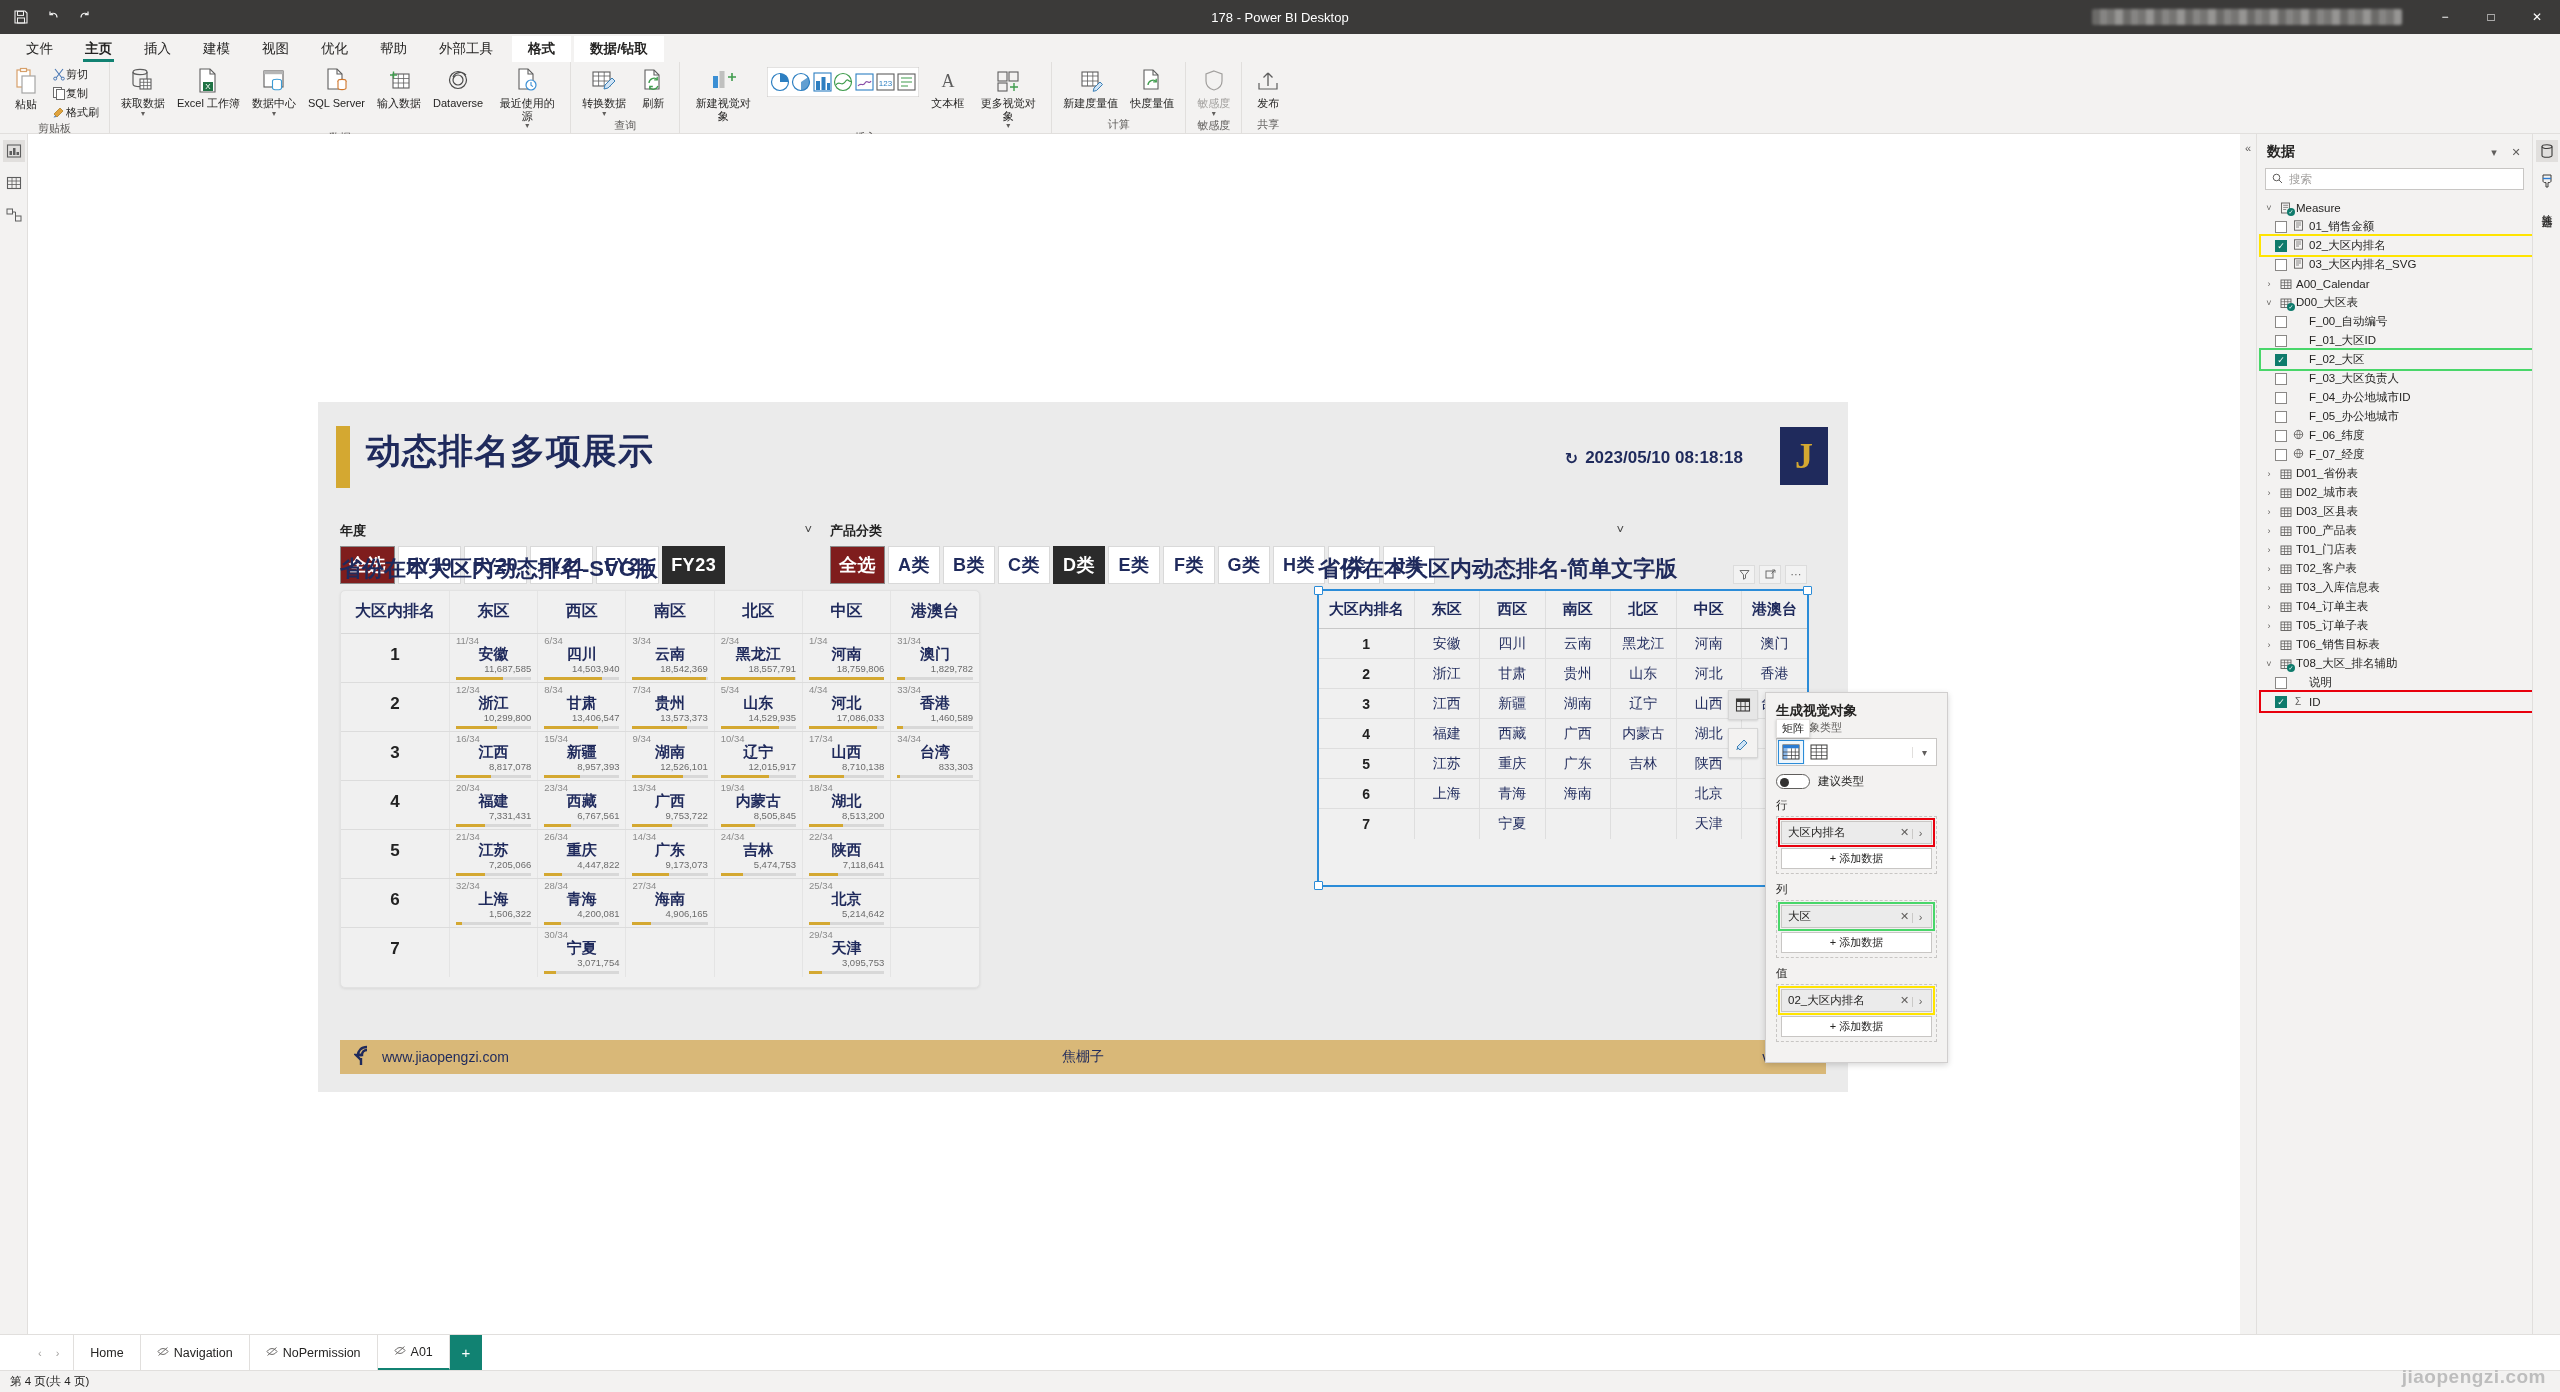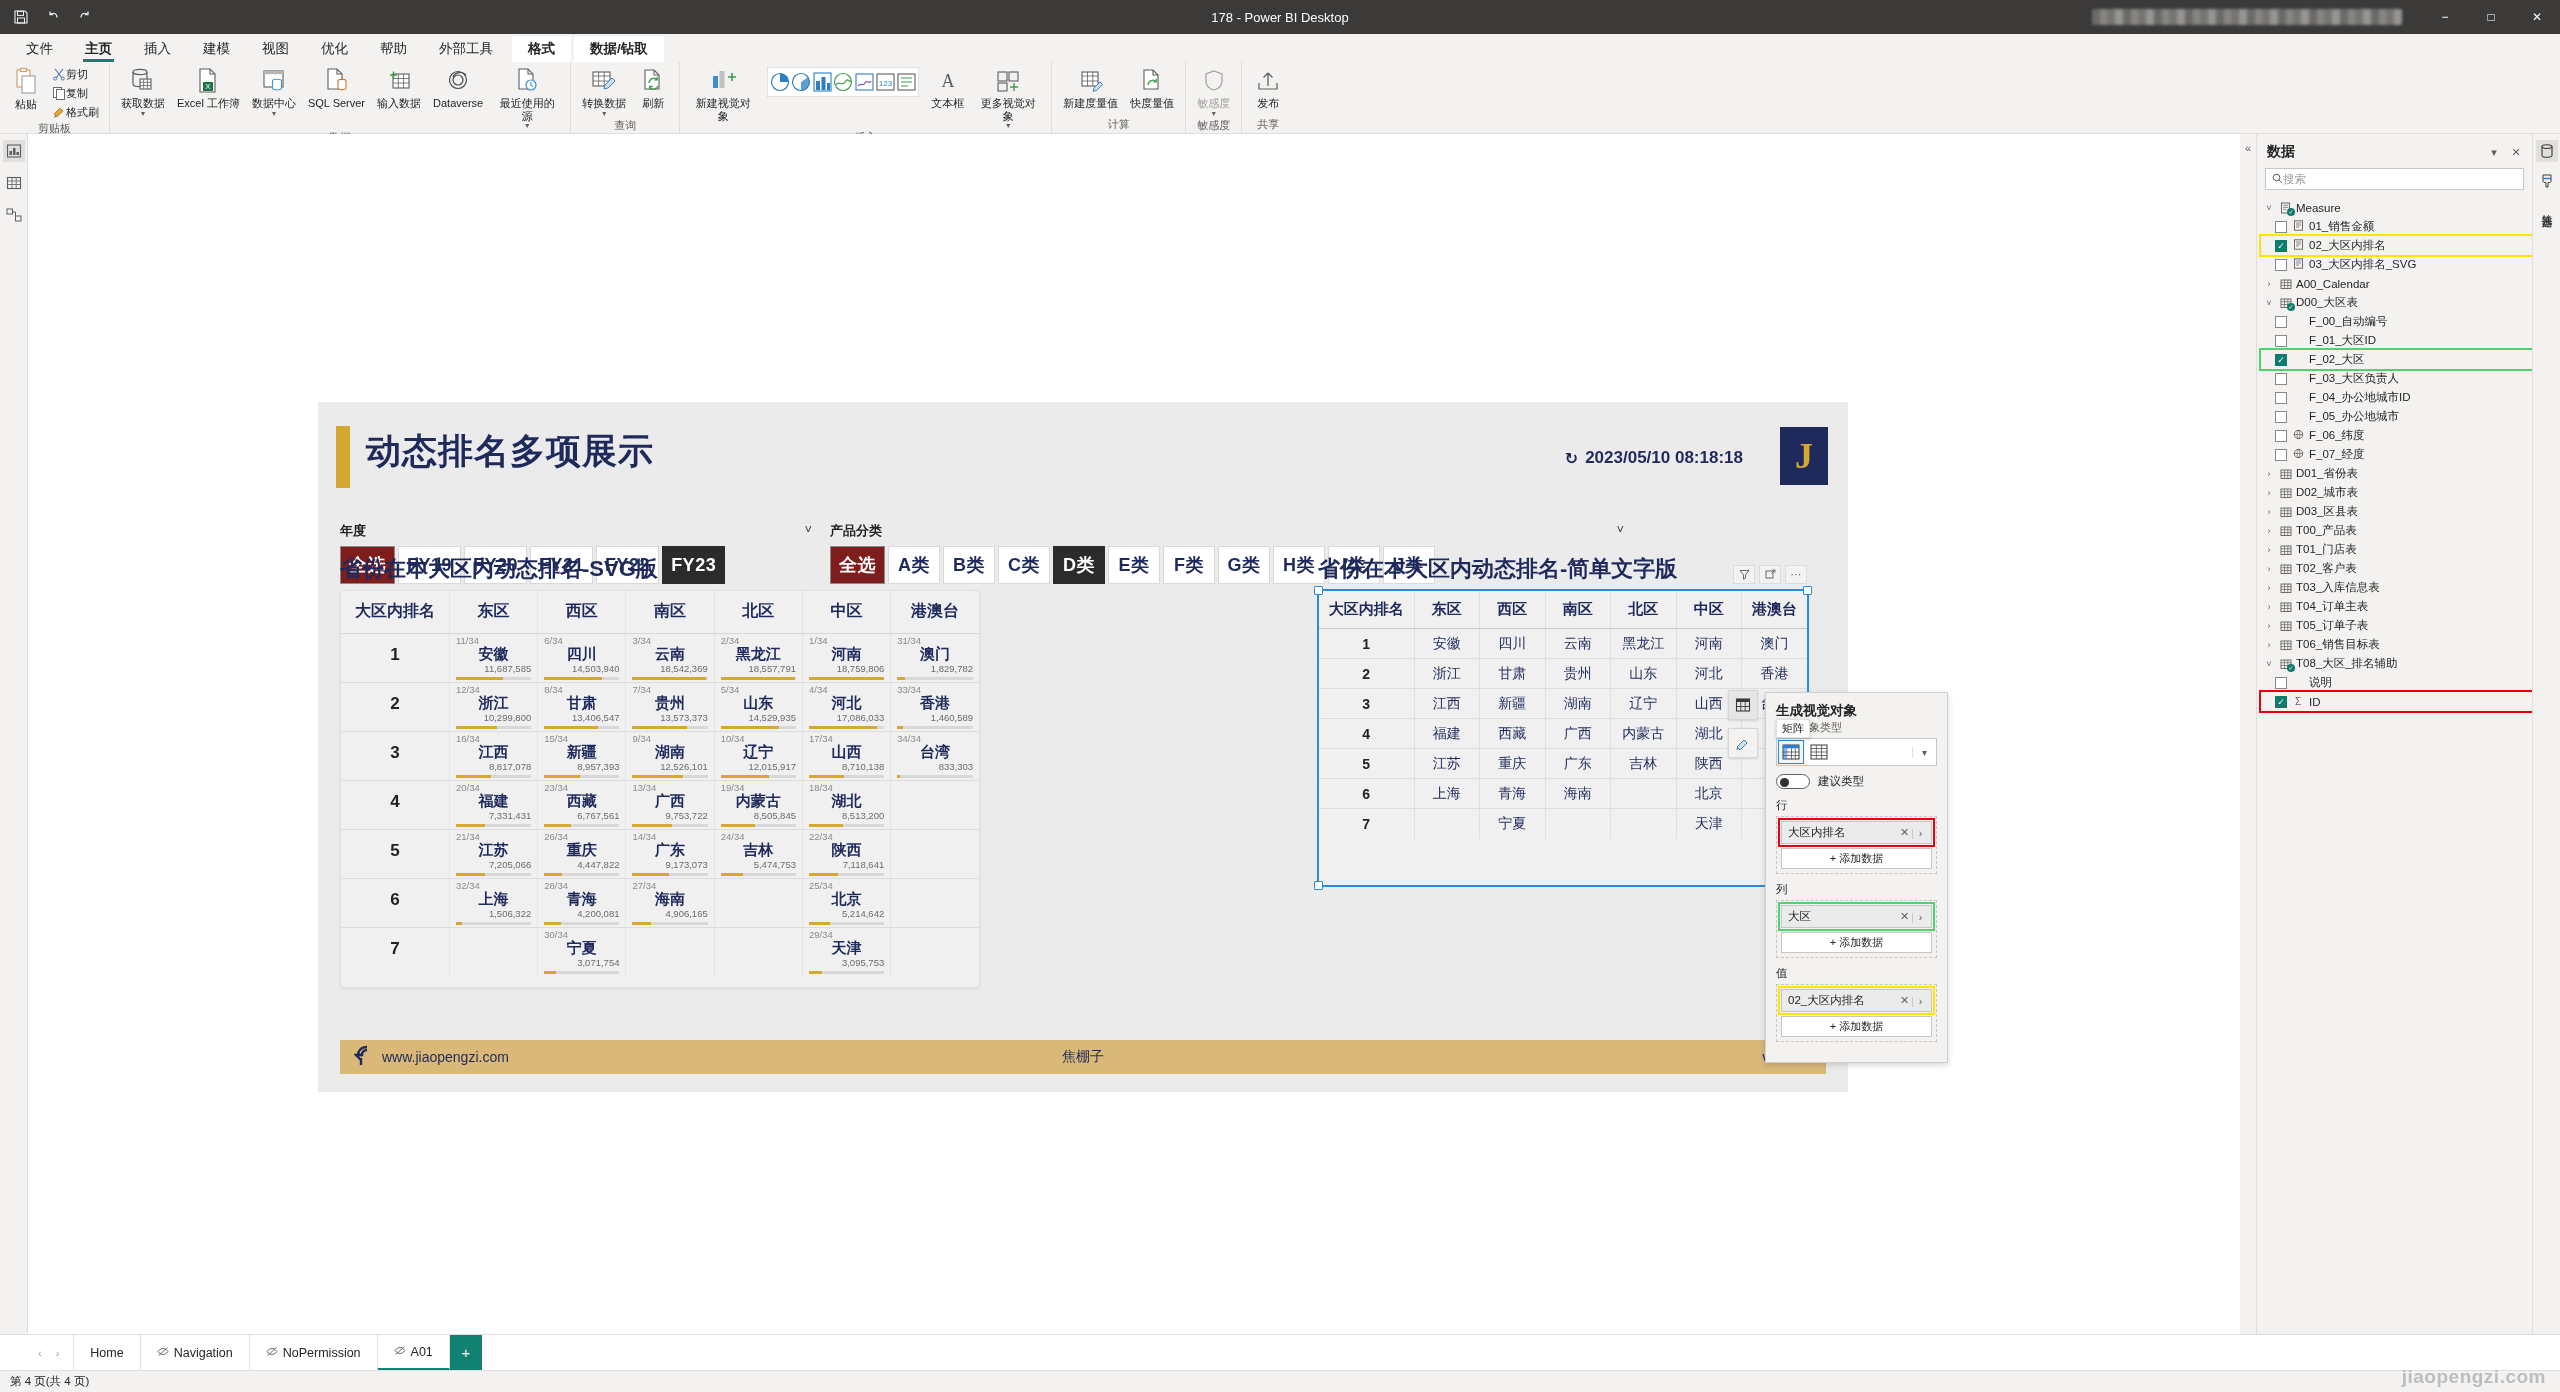--- a/index.html
+++ b/index.html
@@ -247,21 +247,21 @@
     display:flex; flex-direction:column;
   }
   .dp-collapse { width:16px; display:flex; justify-content:center; padding-top:8px; color:#605e5c; font-size:11px; }
   .dp-head {
     display:flex; align-items:center; padding:9px 8px 7px 10px; gap:6px;
   }
   .dp-head .t { font-size:14px; font-weight:bold; flex:1; }
   .dp-head .a { width:16px; text-align:center; color:#605e5c; font-size:11px; }
   .dp-search {
     margin:0 8px 6px; height:22px; background:#fff; border:1px solid #c8c6c4;
-    display:flex; align-items:center; padding:0 6px; gap:0; font-size:11.5px; color:#a19f9d;
+    display:flex; align-items:center; padding:0 6px; gap:6px; font-size:11.5px; color:#a19f9d;
   }
   .dp-tree { flex:1; overflow:hidden; padding:2px 0 0 4px; }
   .tnode { display:flex; align-items:center; height:19px; font-size:11.5px; color:#252423; gap:4px; padding-left:2px; }
   .tnode .chev { width:12px; text-align:center; color:#605e5c; font-size:9px; }
   .tnode .tbl-ico { width:13px; display:flex; align-items:center; justify-content:center; position:relative; }
   .tnode .nm { white-space:nowrap; }
   .tnode.child { padding-left:14px; }
   .chk { width:12px; height:12px; border:1px solid #8a8886; background:#fff; display:inline-flex; align-items:center; justify-content:center; }
   .chk.on { background:#0f7b6c; border-color:#0f7b6c; color:#fff; font-size:9px; }
   .fld-ico { width:14px; text-align:center; color:#605e5c; font-size:10px; }

